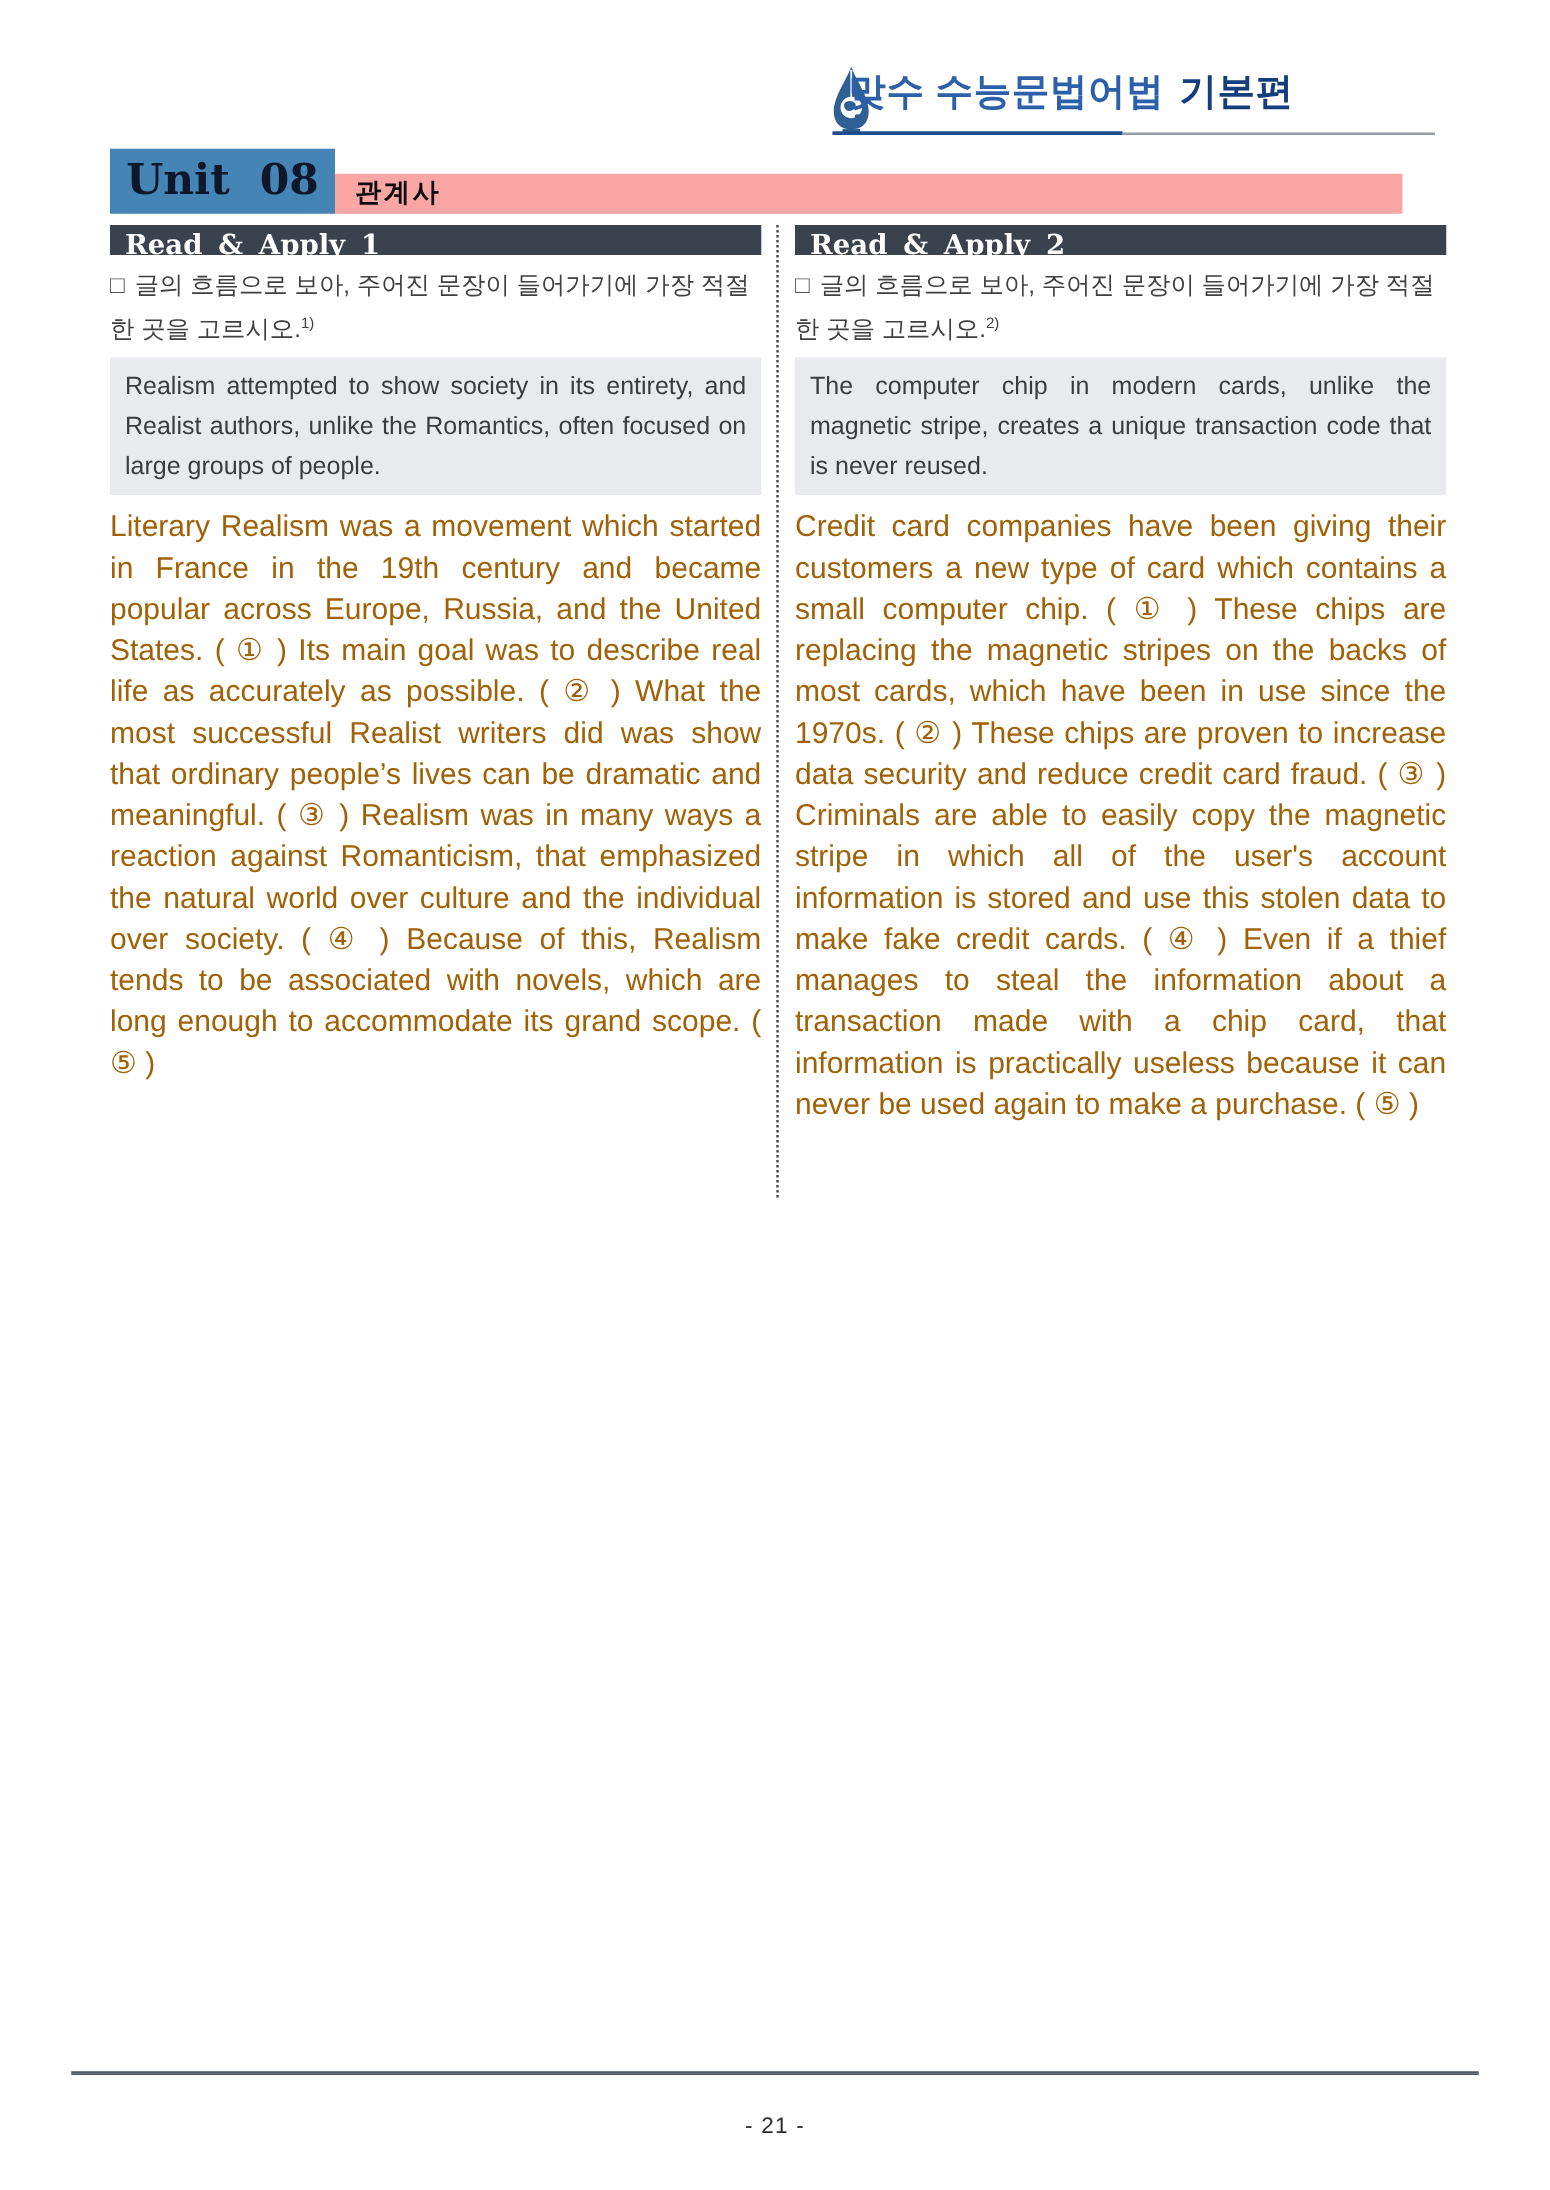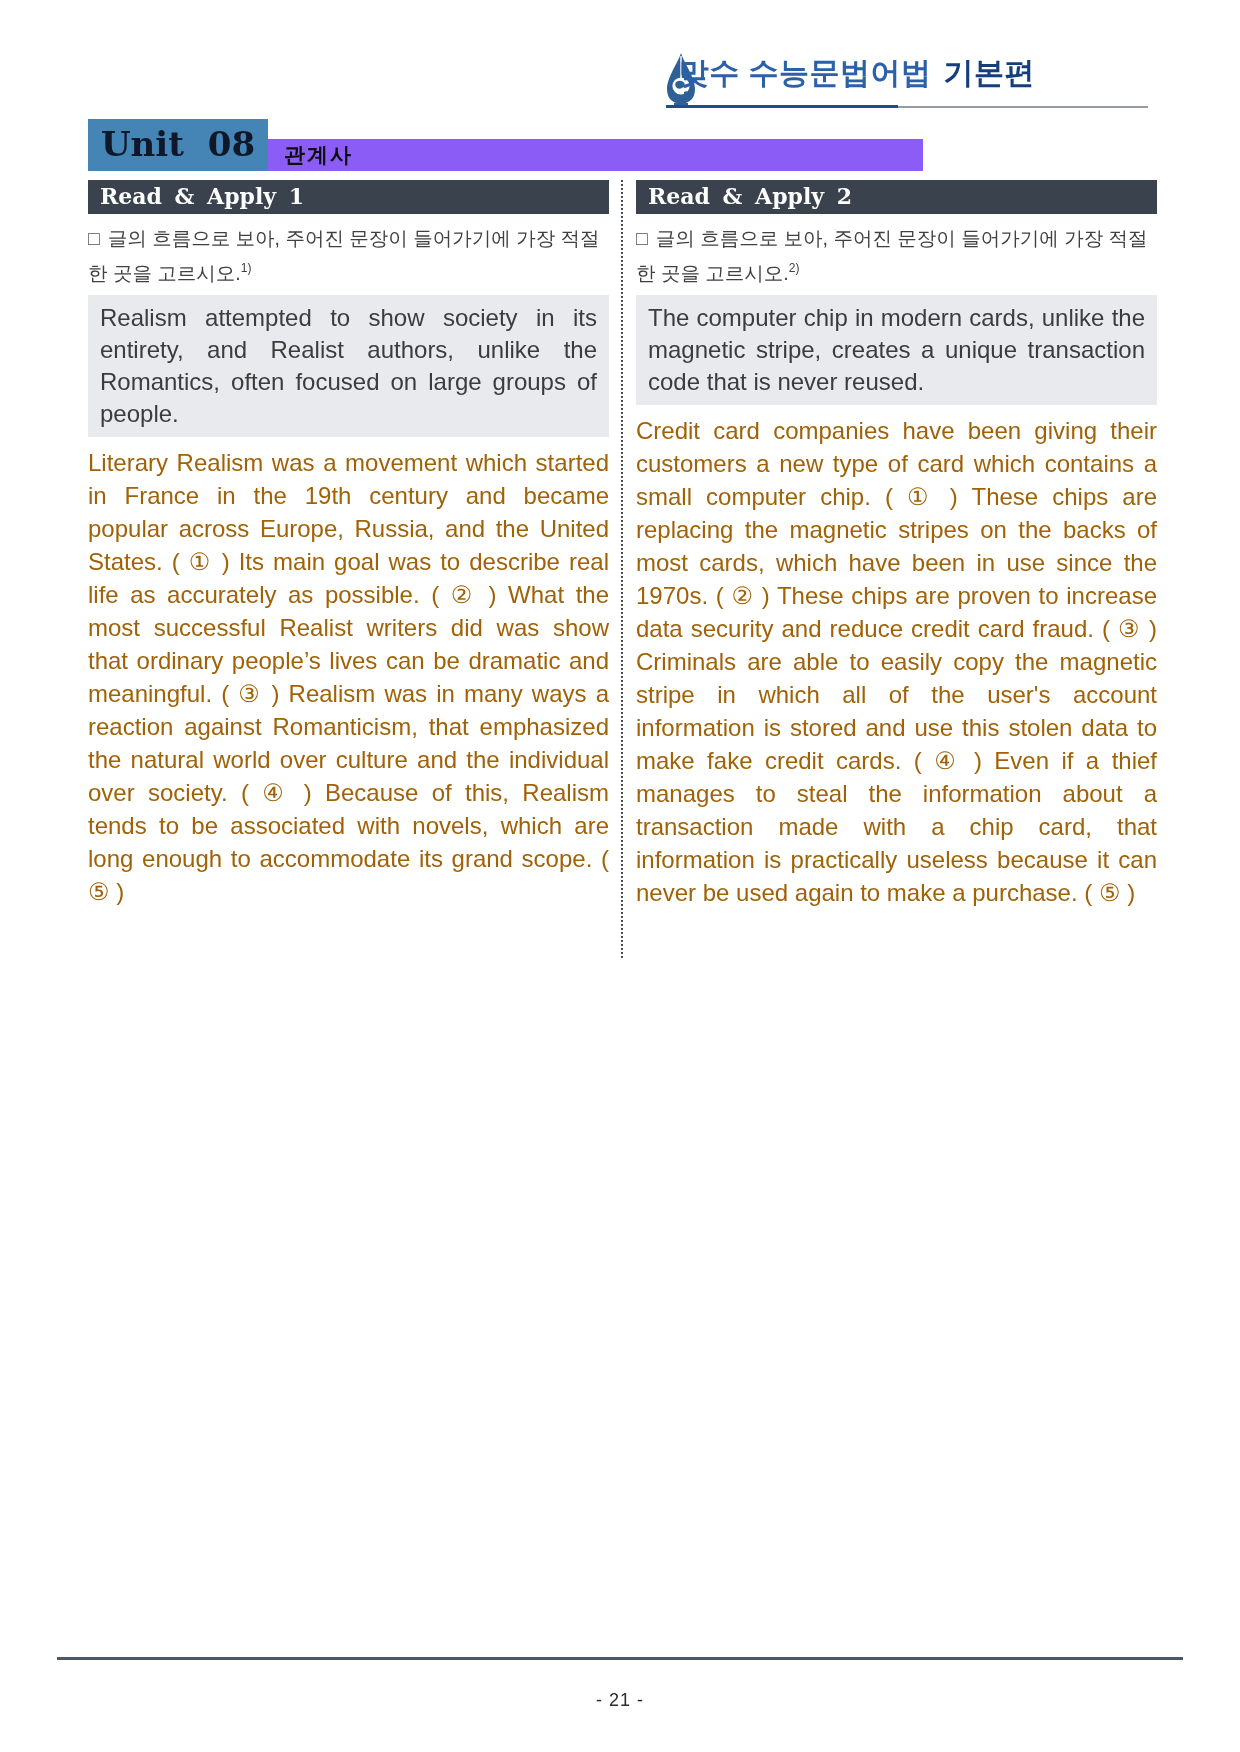--- a/index.html
+++ b/index.html
@@ -38,53 +38,53 @@
     position:absolute; left:88px; top:119px;
     width:180px; height:52px;
     background:#4585b5; color:#0f172a;
     font-family:"DejaVu Serif","Liberation Serif",serif;
     font-weight:bold; font-size:34px;
     text-align:center; line-height:50px;
     word-spacing:12px;
   }
   .unit-bar {
     position:absolute; left:268px; top:139px;
-    width:655px; height:32px;
-    background:#8b5cf6;
+    width:854px; height:32px;
+    background:#fca5a5;
   }
   .unit-topic {
     display:inline-block; padding-left:16px;
     font-size:21px; font-weight:bold; color:#0d0d0d;
     line-height:32px; letter-spacing:2px;
   }
 
   
   .col { position:absolute; top:180px; width:521px; }
   .col-left  { left:88px; }
   .col-right { left:636px; }
 
   .sec-header {
-    height:34px; background:#3a424e; color:#ffffff;
+    height:24px; background:#3a424e; color:#ffffff;
     font-family:"DejaVu Serif","Liberation Serif",serif;
     font-weight:bold; font-size:22px; line-height:33px;
     padding-left:12px; word-spacing:5px;
   }
   .instruction {
     margin-top:9px;
     font-size:19.5px; line-height:30px; color:#404040;
     word-break:break-all;
   }
   .instruction .cb { margin-right:8px; color:#555; }
   .instruction sup { font-size:12px; color:#404040; }
 
   .given-box {
     margin-top:7px;
     background:#e8eaee;
     padding:7px 12px;
-    font-size:24px; line-height:32px; color:#3c3c3c;
+    font-size:20px; line-height:32px; color:#3c3c3c;
     text-align:justify;
   }
   .passage {
     margin-top:9px;
     font-size:24px; line-height:33px; color:#a16207;
     text-align:justify;
   }
 
   
   .divider {

